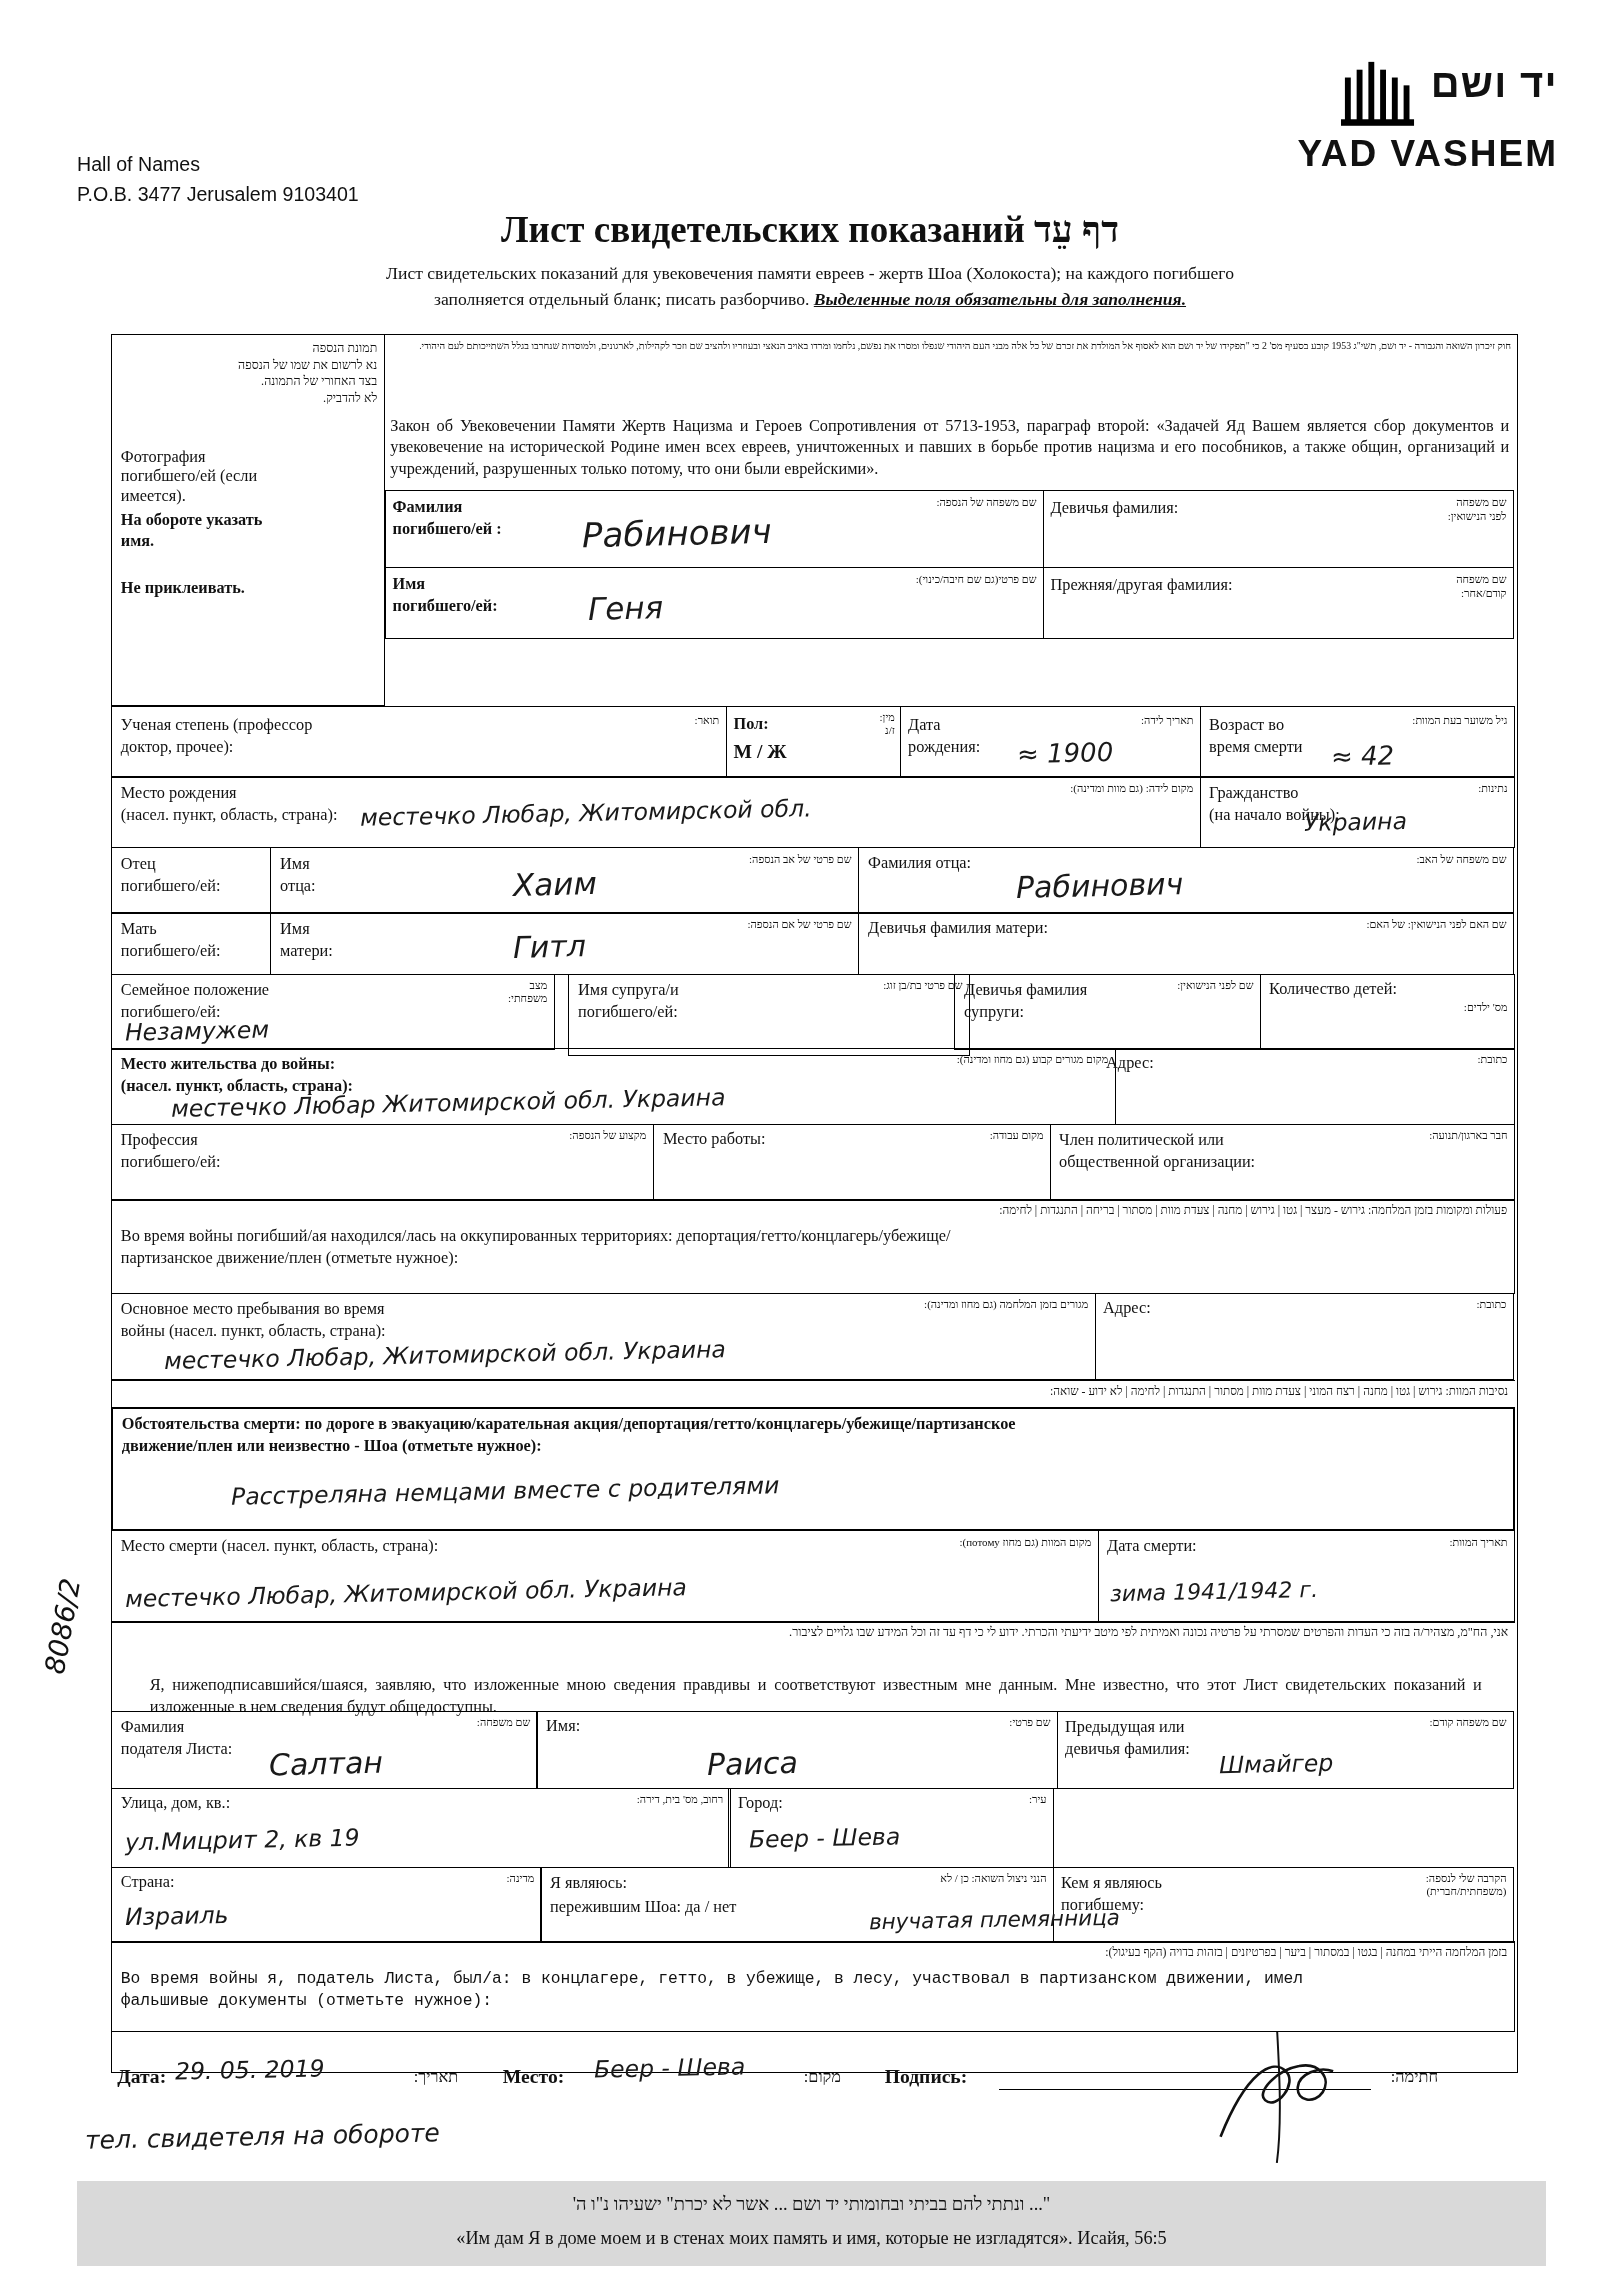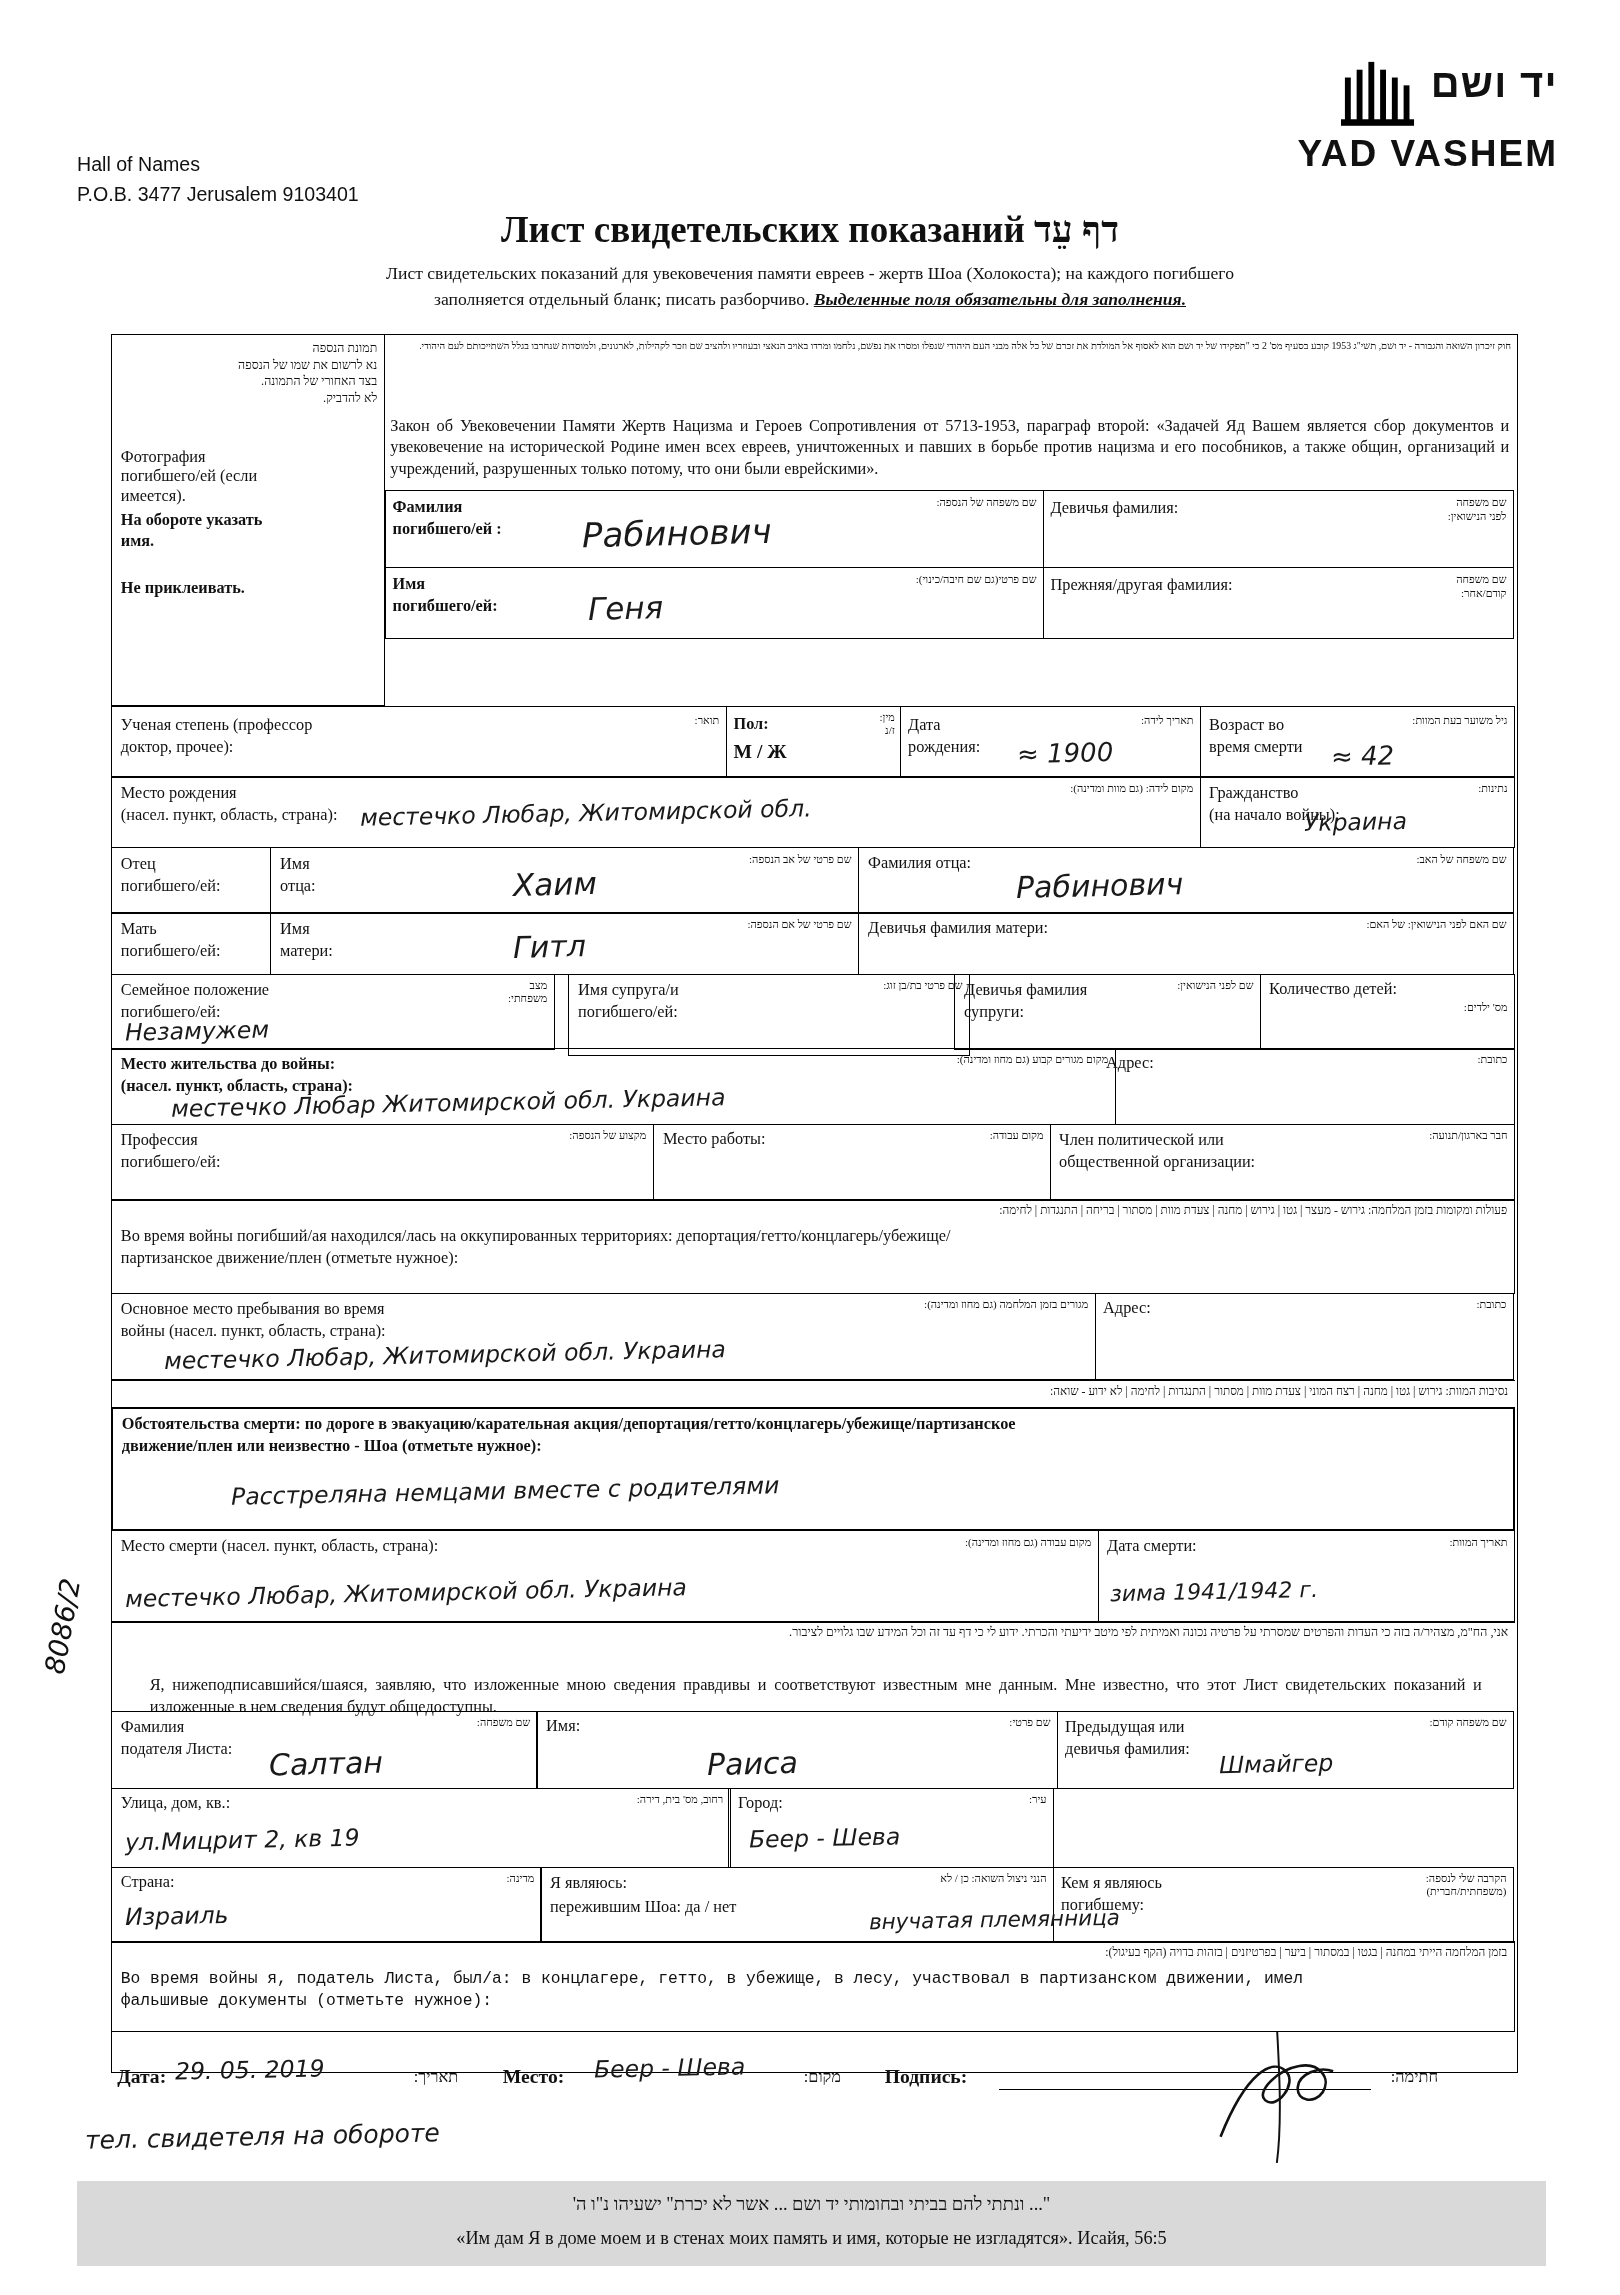--- a/index.html
+++ b/index.html
@@ -253,21 +253,21 @@
       <div class="hebs" style="position:absolute;right:6.5px;top:2.6px;font-size:11.8px;">נסיבות המוות: גירוש | גטו | מחנה | רצח המוני | צעדת מוות | מסתור | התנגדות | לחימה | לא ידוע - שואה:</div>
     </div>
     <div class="cell bd" style="left:-1.3px;top:1072px;width:1404px;height:124px;border-width:2px;">
       <div class="lblb" style="position:absolute;left:9.1px;top:3.9px;line-height:1.35;white-space:pre-line;">Обстоятельства смерти: по дороге в эвакуацию/карательная акция/депортация/гетто/концлагерь/убежище/партизанское
 движение/плен или неизвестно - Шоа (отметьте нужное):</div>
       <div class="hand2" style="position:absolute;left:118px;top:68px;">Расстреляна немцами вместе с родителями</div>
     </div>
 
     <div class="cell bd" style="left:-1.3px;top:1195px;width:988px;height:93px;">
       <div class="lbl" style="position:absolute;left:9.1px;top:5.2px;">Место смерти (насел. пункт, область, страна):</div>
-      <div class="hebs" style="position:absolute;right:6.5px;top:5.2px;">מקום עבודה (גם מחוז ומדינה):</div>
+      <div class="hebs" style="position:absolute;right:6.5px;top:5.2px;">מקום המוות (גם מחוז потому):</div>
       <div class="hand2" style="position:absolute;left:13px;top:48px;">местечко Любар, Житомирской обл. Украина</div>
     </div>
     <div class="cell bd" style="left:986px;top:1195px;width:417px;height:93px;border-left:none;">
       <div class="lbl" style="position:absolute;left:9.1px;top:5.2px;">Дата смерти:</div>
       <div class="hebs" style="position:absolute;right:6.5px;top:5.2px;">תאריך המוות:</div>
       <div class="hand2" style="position:absolute;left:11.8px;top:48px;font-size:22px;">зима 1941/1942 г.</div>
     </div>
 
     <div class="cell" style="left:-1.3px;top:1286px;width:1404px;height:91px;border-top:1px solid #000;">
       <div class="hebs" style="position:absolute;right:6.5px;top:2.6px;font-size:12.4px;">אני, הח"מ, מצהיר/ה בזה כי העדות והפרטים שמסרתי על פרטיה נכונה ואמיתית לפי מיטב ידיעתי והכרתי. ידוע לי כי דף עד זה וכל המידע שבו גלויים לציבור.</div>

